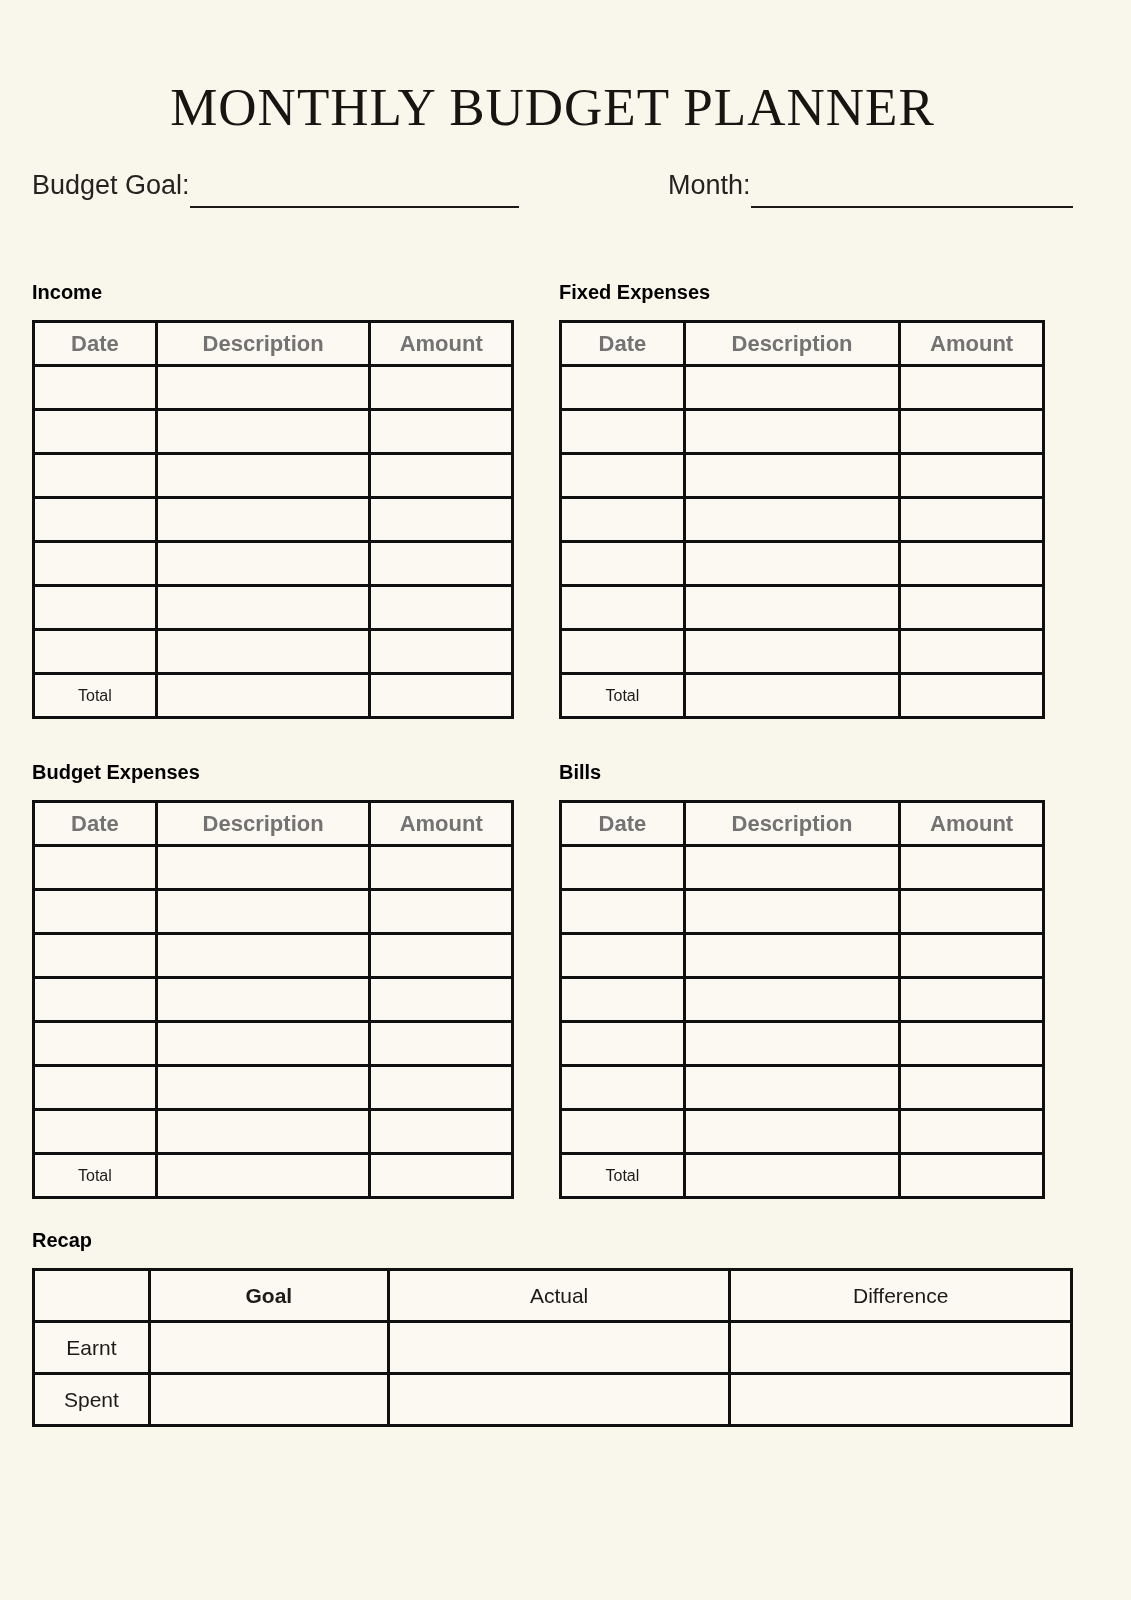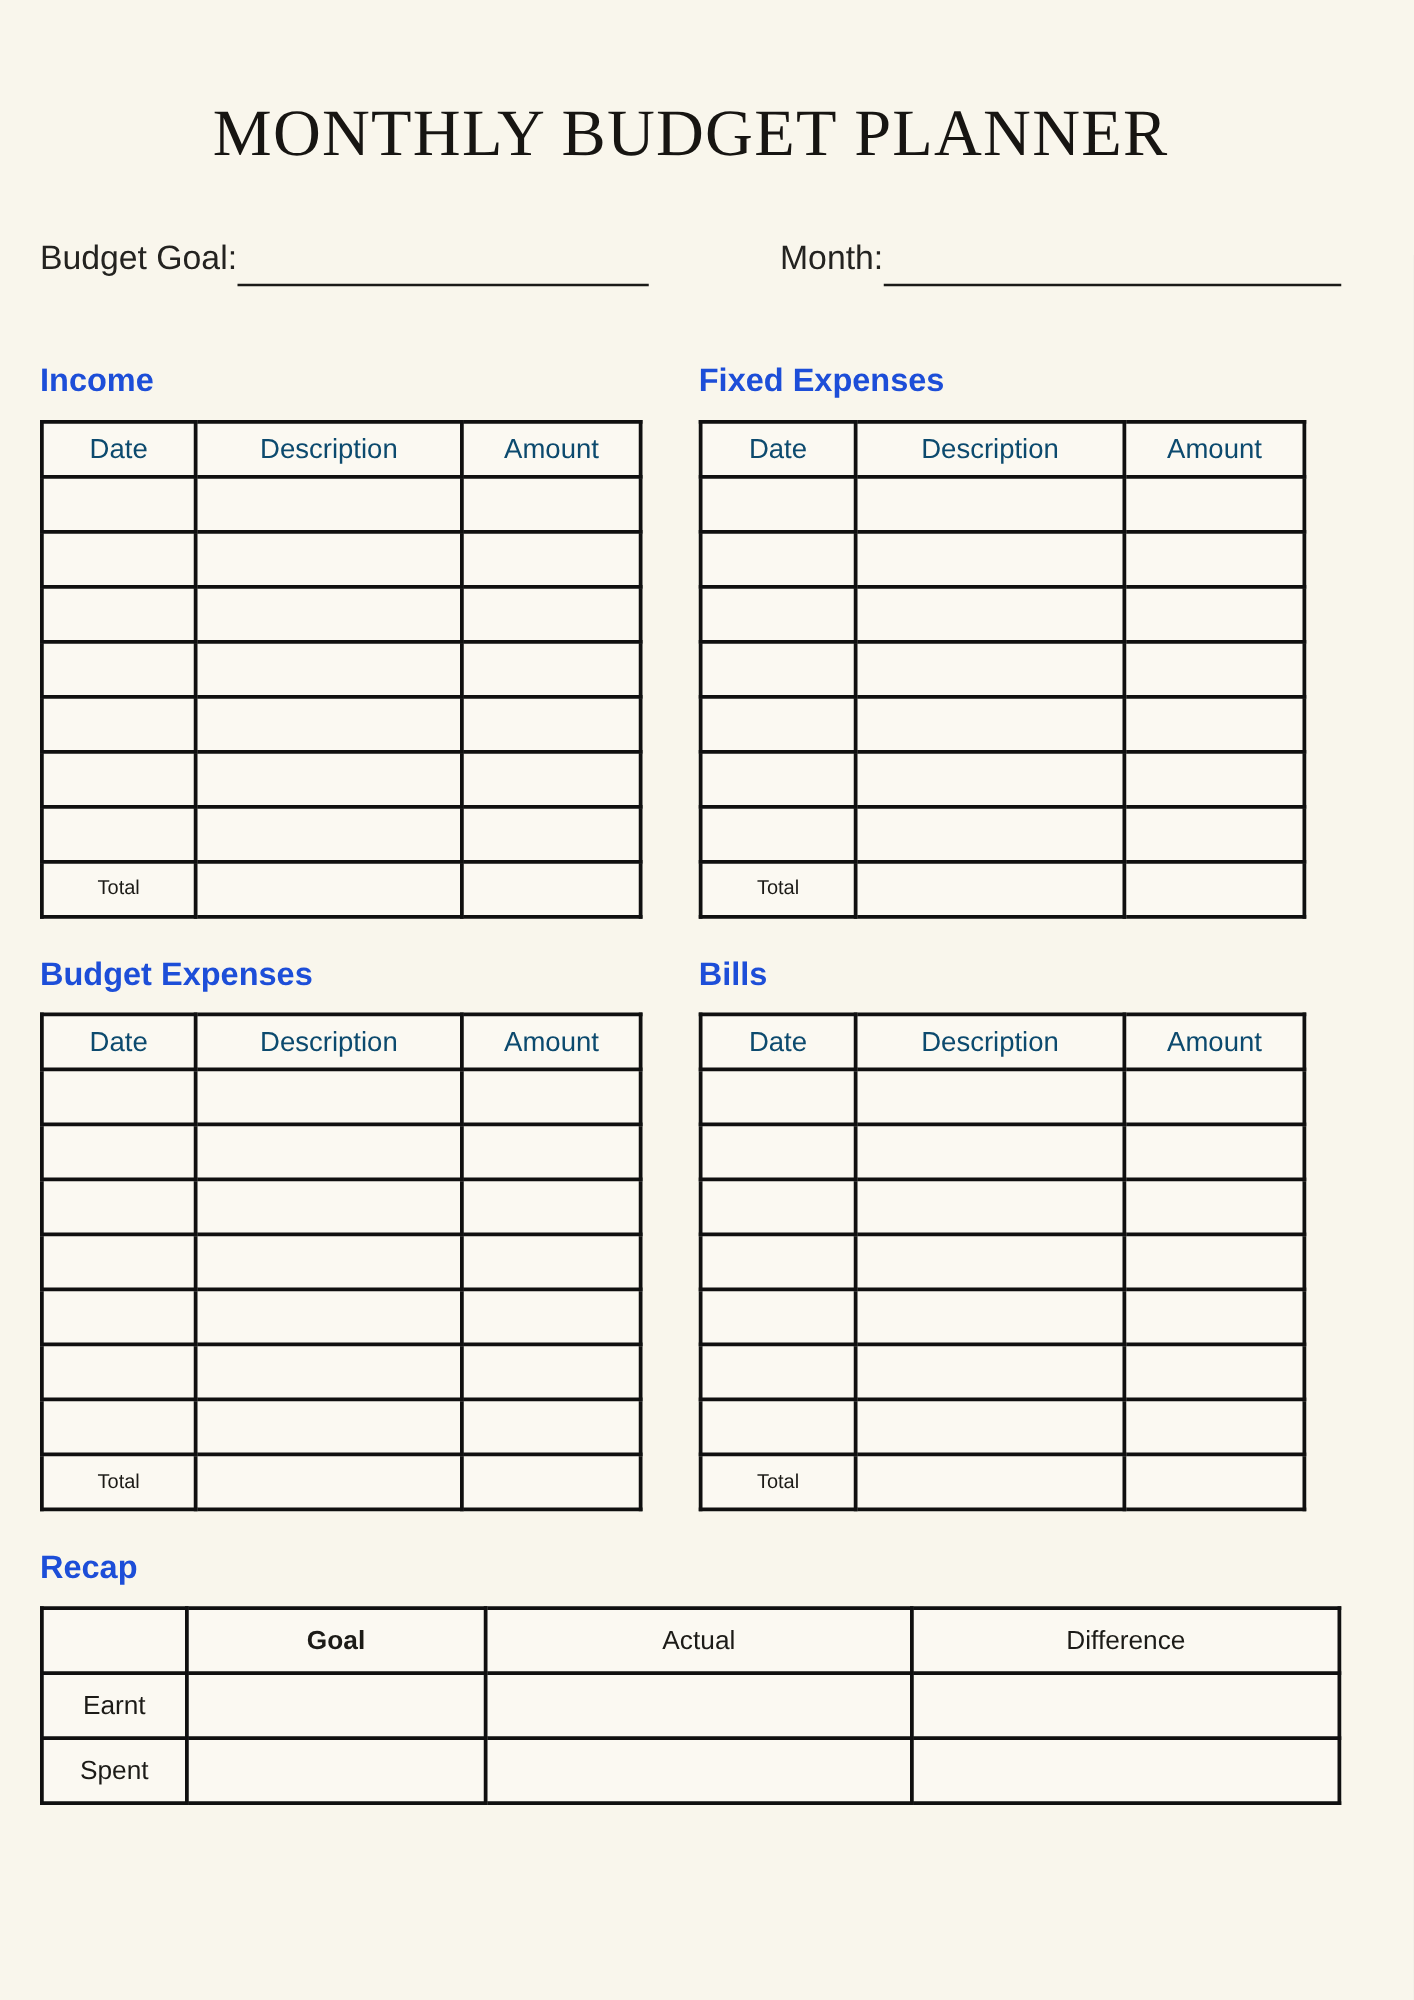--- a/index.html
+++ b/index.html
@@ -25,22 +25,23 @@
     font-weight: 500;
     letter-spacing: 1px;
     text-align: center;
     color: #171512;
     line-height: 1.1;
     white-space: nowrap;
   }
   
   .fields {
     display: flex;
-    margin-top: 48px;
+    margin-top: 27px;
     height: 46px;
+    gap: 44px;
   }
   .field { display: flex; align-items: flex-end; }
   .field-budget { flex: 0 0 487px; }
   .field-month  { flex: 1; margin-left: 105px; }
   .field-label {
     font-size: 27px;
     color: #242320;
     line-height: 1.1;
     padding-bottom: 9px;
     white-space: nowrap;
@@ -53,45 +54,45 @@
   }
   
   .sections {
     display: grid;
     grid-template-columns: 482px 486px;
     column-gap: 45px;
     row-gap: 30px;
     margin-top: 60px;
   }
   .section-title {
-    font-size: 26px;
+    font-size: 20px;
     font-weight: 700;
-    color: #1d4ed8;
-    margin: 0 0 17px 0;
+    color: #000000;
+    margin: 12px 0 17px 0;
     line-height: 1.1;
   }
   
   table.ledger, table.recap {
     width: 100%;
     border-collapse: collapse;
     table-layout: fixed;
     background: #fbf9f2;
   }
   table.ledger th, table.ledger td,
   table.recap th, table.recap td {
     border: 3px solid #101010;
     padding: 0;
     text-align: center;
     vertical-align: middle;
   }
   table.ledger th {
     height: 41px;
     font-size: 22px;
-    font-weight: 400;
-    color: #0c4a6e;
+    font-weight: 700;
+    color: #737373;
   }
   table.ledger td { height: 41px; }
   table.ledger .col-date   { width: 25.5%; }
   table.ledger .col-desc   { width: 44.8%; }
   table.ledger .col-amount { width: 29.7%; }
   td.total-label, th.total-label {
     font-size: 16px;
     font-weight: 400;
     color: #1c1b17;
   }

